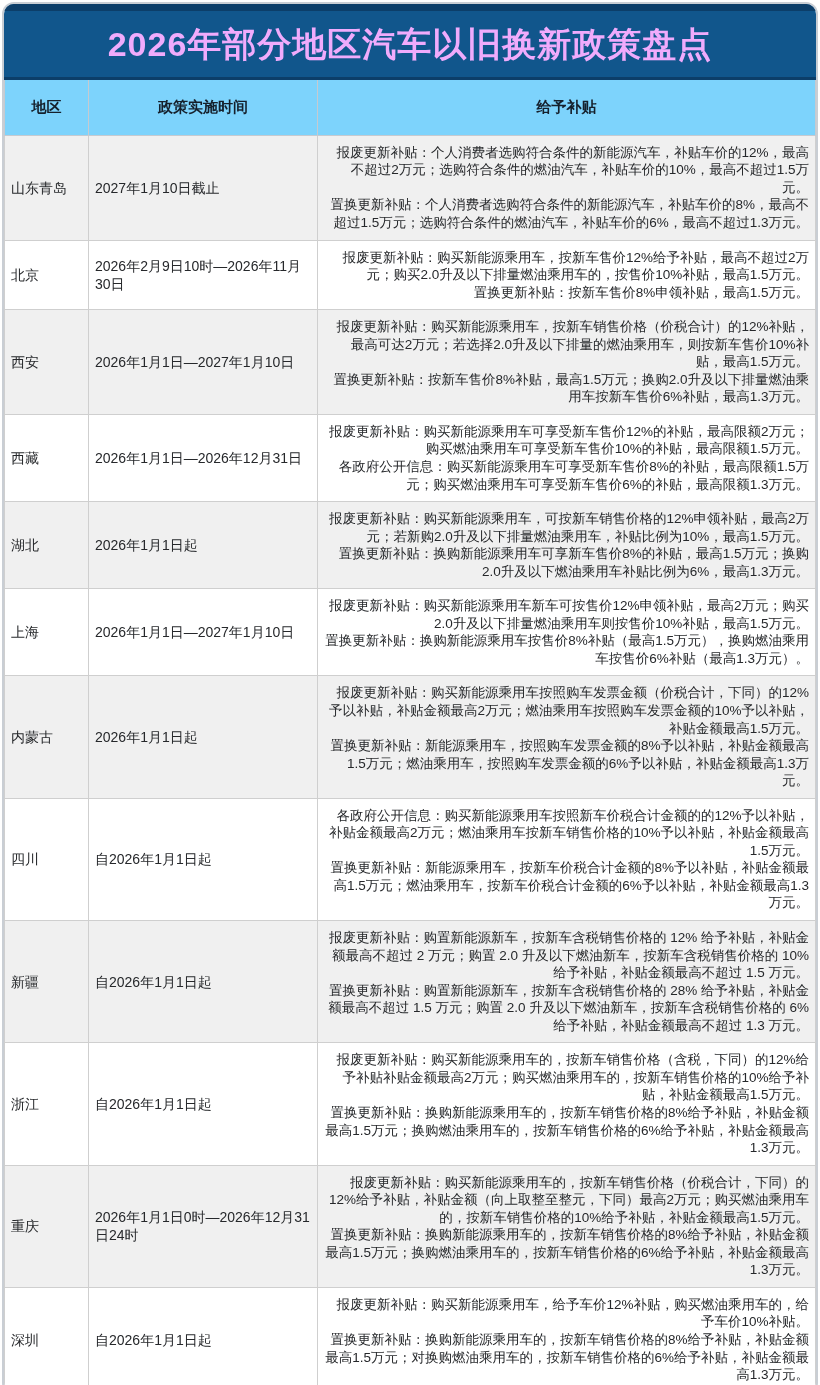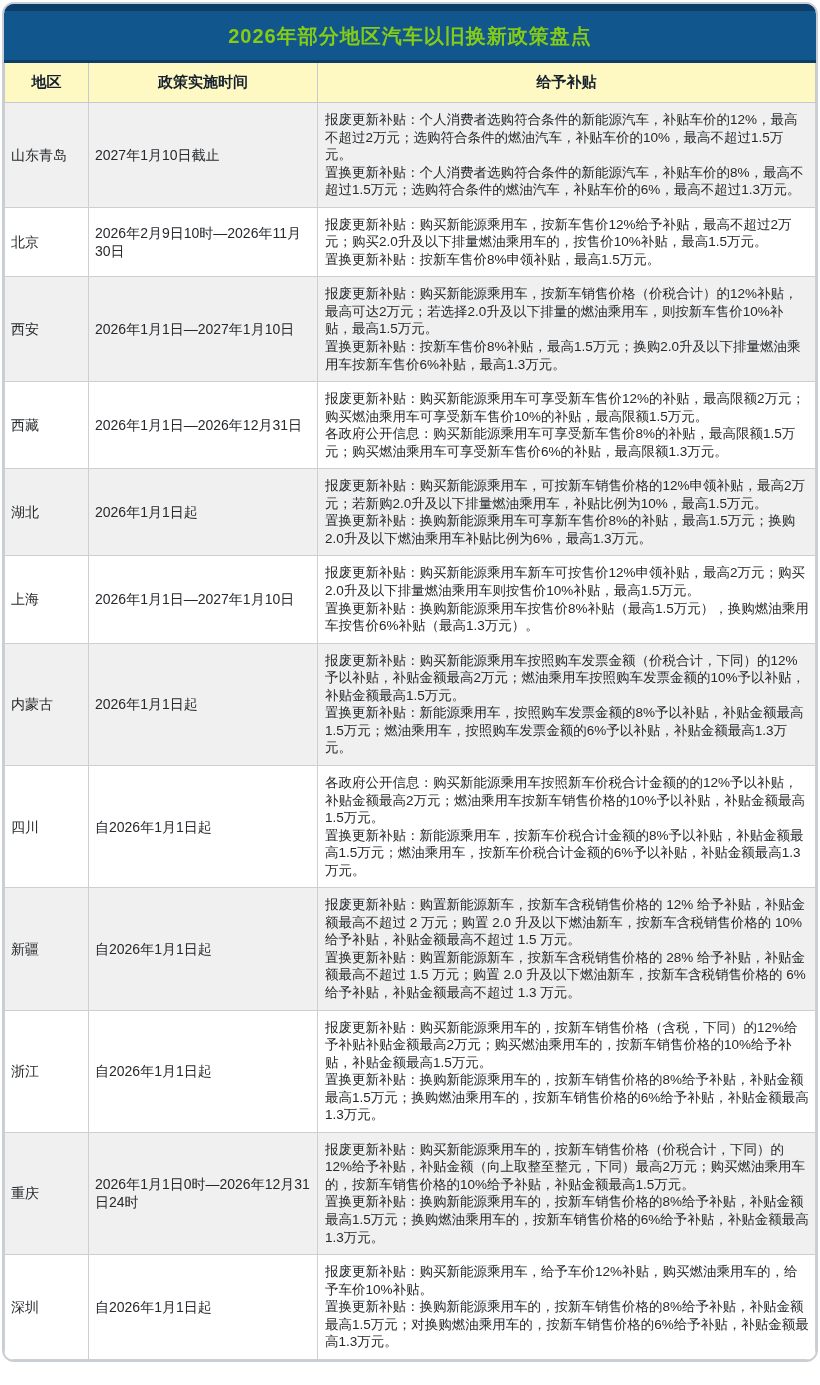--- a/index.html
+++ b/index.html
@@ -17,66 +17,66 @@
   }
   
   .banner{
     background:#11568c;
     border-top:7px solid #0c3e69;
     border-bottom:3px solid #0c3e69;
     text-align:center;
     padding:13px 10px 12px 10px;
   }
   .banner .title{
-    color:#84cc16;
-    font-size:20px;
+    color:#f0abfc;
+    font-size:34px;
     font-weight:bold;
     letter-spacing:1px;
     line-height:1.2;
   }
   .banner .subtitle{
     color:#d9e6f3;
     font-size:15px;
     font-weight:bold;
     margin-top:10px;
     letter-spacing:1px;
   }
   
   table{
     width:100%;
     border-collapse:collapse;
     table-layout:fixed;
   }
   col.c-region{width:84px;}
   col.c-period{width:229px;}
   thead th{
-    background:#fef9c3;
+    background:#7dd3fc;
     color:#15202c;
     font-size:15px;
     font-weight:bold;
-    padding:10px 4px;
+    padding:18px 4px;
     border:1px solid #c6cad0;
     border-top:none;
   }
   tbody td{
     border:1px solid #cfcfcf;
     font-size:13.5px;
     color:#26282b;
     vertical-align:middle;
     padding:9px 6px;
     line-height:1.3;
   }
   tbody tr:nth-child(odd){background:#f0f0f0;}
   tbody tr:nth-child(even){background:#ffffff;}
   td.region,td.period{
     text-align:left;
     font-size:14px;
   }
   td.subsidy{
-    text-align:left;
+    text-align:right;
     padding:8px 6px 8px 7px;
   }
   td.subsidy .line{display:block;}
 </style>
 </head>
 <body>
 
 <div class="frame">
 
   <div class="banner">

